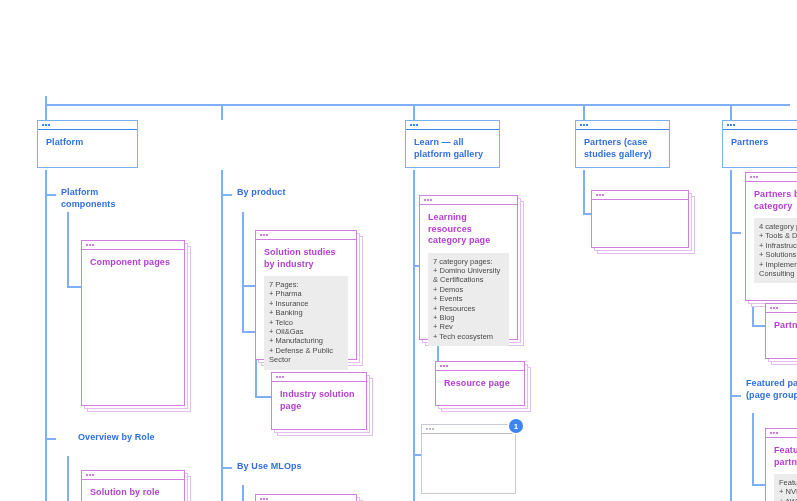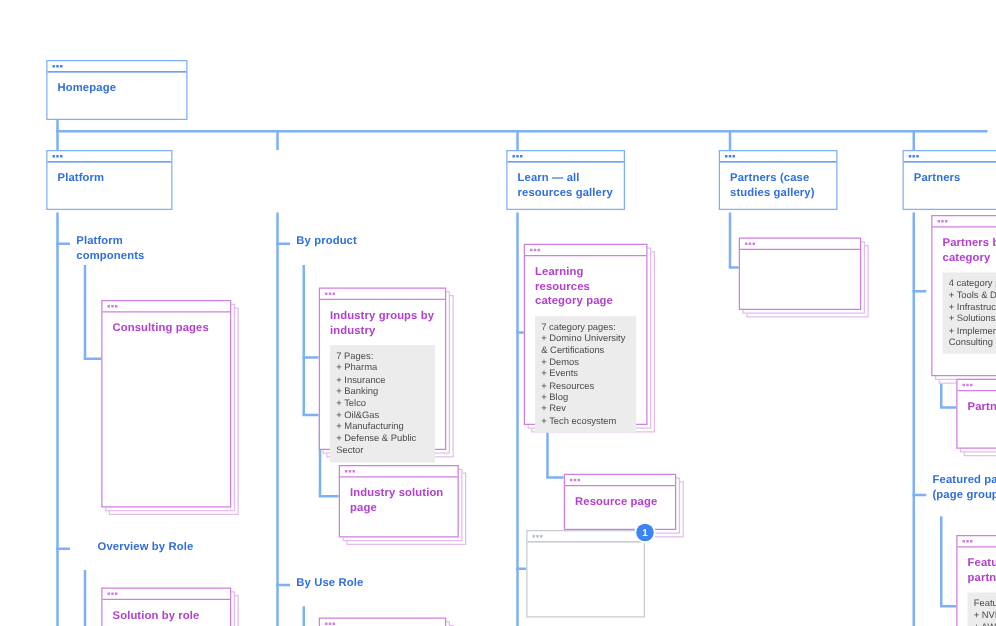--- a/index.html
+++ b/index.html
@@ -111,32 +111,20 @@
   <div class="ln h" style="left:583px;top:213px;width:16px;"></div>
 
   <div class="ln v" style="left:730px;top:170px;height:331px;"></div>
   <div class="ln h" style="left:730px;top:232px;width:11px;"></div>
   <div class="ln h" style="left:730px;top:395px;width:11px;"></div>
   <div class="ln v" style="left:752px;top:286px;height:40px;"></div>
   <div class="ln h" style="left:752px;top:325px;width:13px;"></div>
   <div class="ln v" style="left:752px;top:413px;height:72px;"></div>
   <div class="ln h" style="left:752px;top:484px;width:13px;"></div>
 
-  <div class="card blue" style="left:37px;top:48px;width:113px;height:48px;">
-    <div class="bar">
-      <span class="dots">
-          <i></i>
-          <i></i>
-          <i></i>
-        </span>
-    </div>
-    <div class="body">
-      <div class="ttl">Homepage</div>
-    </div>
-  </div>
 
   <div class="card blue" style="left:37px;top:120px;width:101px;height:48px;">
     <div class="bar">
       <span class="dots">
           <i></i>
           <i></i>
           <i></i>
         </span>
     </div>
     <div class="body">
@@ -147,21 +135,21 @@
 
   <div class="card blue" style="left:405px;top:120px;width:95px;height:48px;">
     <div class="bar">
       <span class="dots">
           <i></i>
           <i></i>
           <i></i>
         </span>
     </div>
     <div class="body">
-      <div class="ttl">Learn — all resources gallery</div>
+      <div class="ttl">Learn — all platform gallery</div>
     </div>
   </div>
 
   <div class="card blue" style="left:575px;top:120px;width:95px;height:48px;">
     <div class="bar">
       <span class="dots">
           <i></i>
           <i></i>
           <i></i>
         </span>
@@ -181,37 +169,37 @@
     </div>
     <div class="body">
       <div class="ttl">Partners</div>
     </div>
   </div>
 
   <div class="glabel" style="left:61px;top:187px;width:80px;">Platform
 components</div>
   <div class="glabel" style="left:78px;top:432px;width:110px;">Overview by Role</div>
   <div class="glabel" style="left:237px;top:187px;width:100px;">By product</div>
-  <div class="glabel" style="left:237px;top:461px;width:100px;">By Use Role</div>
+  <div class="glabel" style="left:237px;top:461px;width:100px;">By Use MLOps</div>
   <div class="glabel" style="left:746px;top:378px;width:120px;">Featured partners
 (page groups)</div>
 
   <div class="stack" style="left:81px;top:240px;width:104px;height:166px;">
     <div class="shadow" style="left:6px;top:6px;width:104px;height:166px;"></div>
     <div class="shadow" style="left:3px;top:3px;width:104px;height:166px;"></div>
     <div class="card pink" style="width:104px;height:166px;">
       <div class="bar">
         <span class="dots">
             <i></i>
             <i></i>
             <i></i>
           </span>
       </div>
       <div class="body">
-        <div class="ttl">Consulting pages</div>
+        <div class="ttl">Component pages</div>
       </div>
     </div>
   </div>
 
   <div class="stack" style="left:81px;top:470px;width:104px;height:120px;">
     <div class="shadow" style="left:6px;top:6px;width:104px;height:120px;"></div>
     <div class="shadow" style="left:3px;top:3px;width:104px;height:120px;"></div>
     <div class="card pink" style="width:104px;height:120px;">
       <div class="bar">
         <span class="dots">
@@ -232,21 +220,21 @@
     <div class="shadow" style="left:3px;top:3px;width:102px;height:130px;"></div>
     <div class="card pink" style="width:102px;height:130px;">
       <div class="bar">
         <span class="dots">
             <i></i>
             <i></i>
             <i></i>
           </span>
       </div>
       <div class="body">
-        <div class="ttl">Industry groups by industry</div>
+        <div class="ttl">Solution studies by industry</div>
         <div class="note">7 Pages:
 + Pharma
 + Insurance
 + Banking
 + Telco
 + Oil&amp;Gas
 + Manufacturing
 + Defense &amp; Public Sector</div>
       </div>
     </div>
@@ -301,21 +289,21 @@
 + Demos
 + Events
 + Resources
 + Blog
 + Rev
 + Tech ecosystem</div>
       </div>
     </div>
   </div>
 
-  <div class="stack" style="left:451px;top:361px;width:108px;height:45px;margin-top:18px;">
+  <div class="stack" style="left:435px;top:361px;width:108px;height:45px;">
     <div class="shadow" style="left:6px;top:6px;width:90px;height:45px;"></div>
     <div class="shadow" style="left:3px;top:3px;width:90px;height:45px;"></div>
     <div class="card pink" style="width:90px;height:45px;">
       <div class="bar">
         <span class="dots">
             <i></i>
             <i></i>
             <i></i>
           </span>
       </div>

